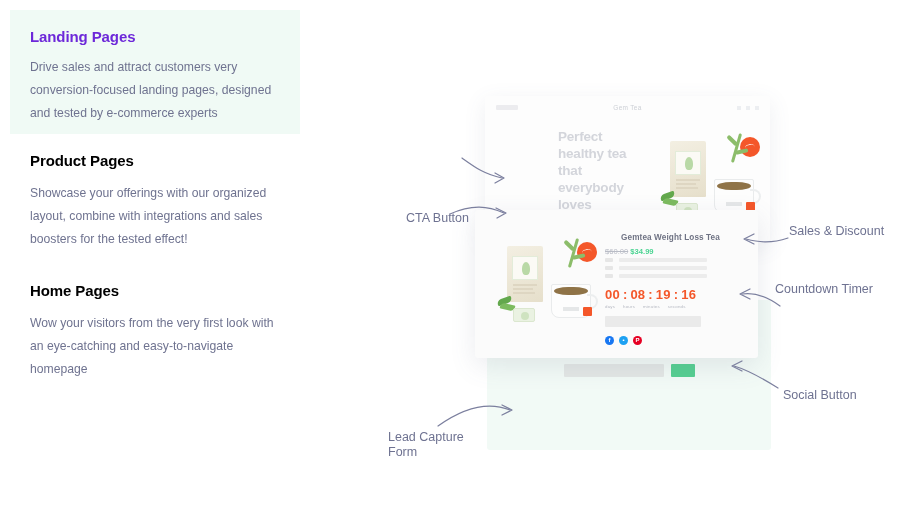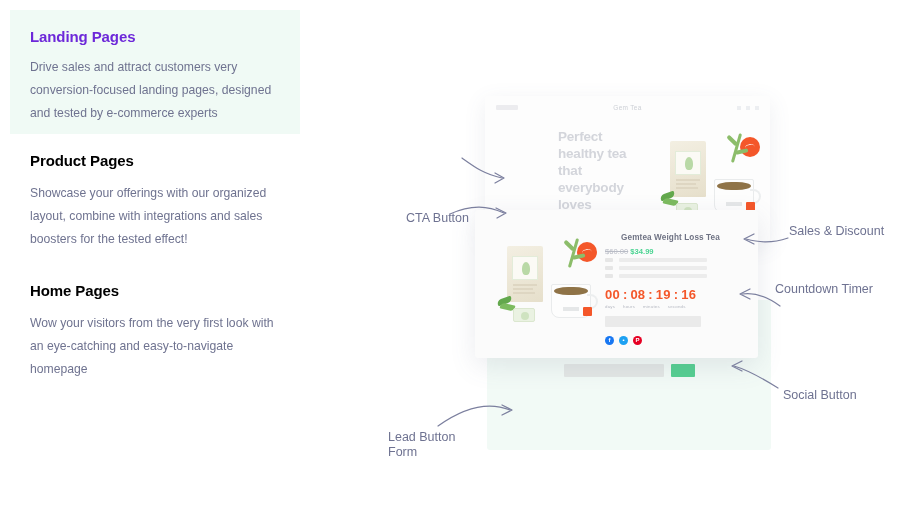--- a/index.html
+++ b/index.html
@@ -335,21 +335,21 @@
           <i style="background:#E60023">P</i>
         </div>
       </div>
     </div>
   </div>
 
   <div class="anno" style="left:406px; top:211px">CTA Button</div>
   <div class="anno" style="left:789px; top:224px">Sales &amp; Discount</div>
   <div class="anno" style="left:775px; top:282px">Countdown Timer</div>
   <div class="anno" style="left:783px; top:388px">Social Button</div>
-  <div class="anno" style="left:388px; top:430px">Lead Button
+  <div class="anno" style="left:388px; top:430px">Lead Capture
 Form</div>
 
   <svg class="arrow" style="left:380px; top:110px" width="522" height="360" viewBox="0 0 522 360">
     <g fill="none" stroke="#7b7f9e" stroke-width="1.2" stroke-linecap="round">
 
       <path d="M82,48 C96,58 104,64 122,68"></path>
       <path d="M115,63 L124,68 L115,73" stroke-linejoin="round"></path>
 
       <path d="M70,104 C92,94 108,96 124,103"></path>
       <path d="M116,98 L126,103 L117,108" stroke-linejoin="round"></path>

